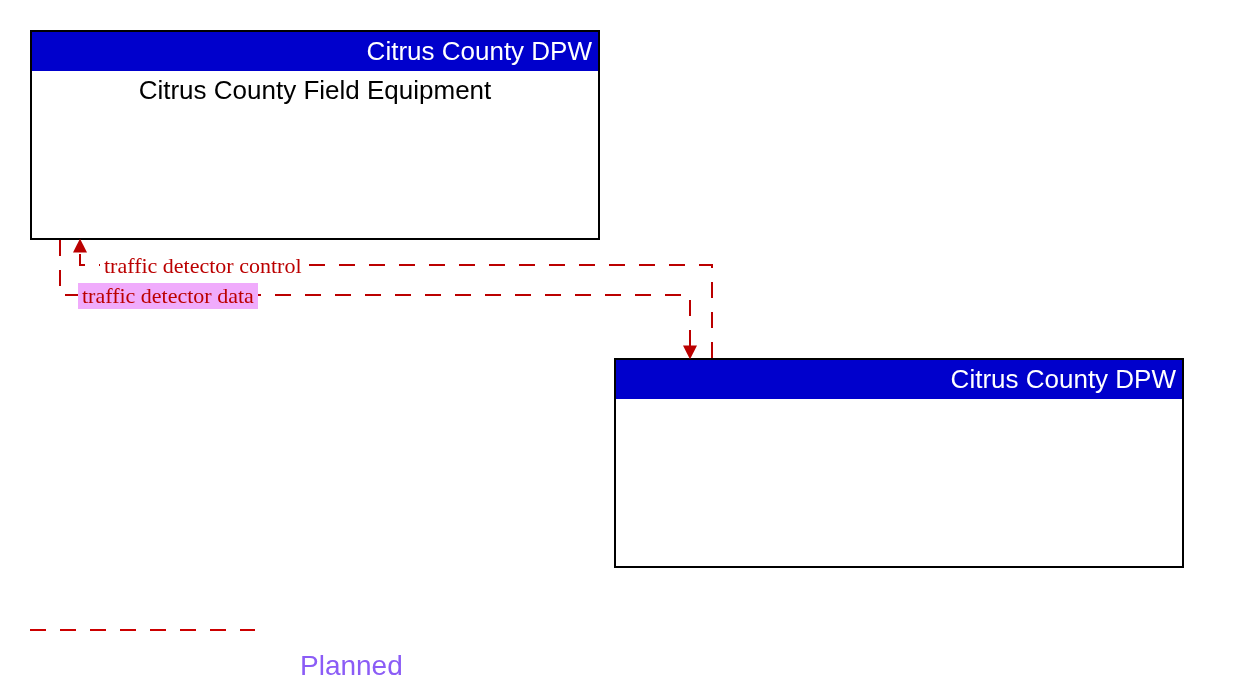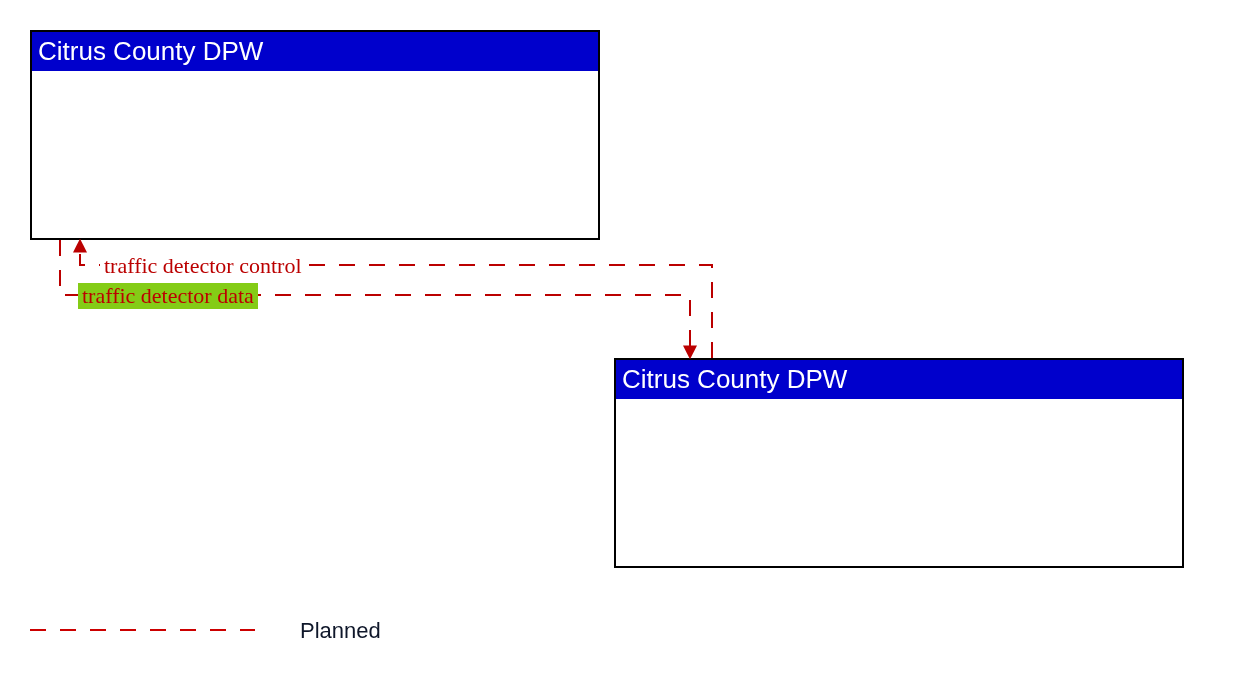--- a/index.html
+++ b/index.html
@@ -15,56 +15,58 @@
   .box {
     position: absolute;
     border: 2px solid #000;
     background: #fff;
     box-sizing: border-box;
   }
   .box-header {
     background: #0000cc;
     color: #fff;
     font-size: 26px;
-    text-align: left;
+    text-align: right;
     padding: 4px 6px;
     font-weight: 400;
   }
   .box-body-title {
     font-size: 26px;
     color: #000;
     text-align: center;
     padding: 4px 6px;
   }
   .flow-label {
     position: absolute;
     color: #bb0000;
     font-size: 22px;
     white-space: nowrap;
     font-family: Liberation Serif, serif;
   }
   .legend-label {
     position: absolute;
-    color: #0f172a;
-    font-size: 22px;
+    color: #8b5cf6;
+    font-size: 28px;
+    margin-top: 32px;
   }
   svg.connectors {
     position: absolute;
     left: 0;
     top: 0;
     width: 1252px;
     height: 688px;
     pointer-events: none;
   }
 </style>
 </head>
 <body>
 
 <div class="box" style="left:30px; top:30px; width:570px; height:210px;">
   <div class="box-header">Citrus County DPW</div>
+  <div class="box-body-title">Citrus County Field Equipment</div>
 </div>
 
 <div class="box" style="left:614px; top:358px; width:570px; height:210px;">
   <div class="box-header">Citrus County DPW</div>
 </div>
 
 <svg class="connectors">
   <defs>
     <marker id="arrowRed" viewBox="0 0 10 10" refX="9" refY="5" markerWidth="7" markerHeight="7" orient="auto-start-reverse">
       <path d="M 0 0 L 10 5 L 0 10 z" fill="#bb0000"></path>
@@ -73,15 +75,15 @@
 
   <path d="M 712 358 L 712 265 L 80 265 L 80 240" fill="none" stroke="#bb0000" stroke-width="2" stroke-dasharray="16 14" marker-end="url(#arrowRed)"></path>
 
   <path d="M 60 240 L 60 295 L 690 295 L 690 358" fill="none" stroke="#bb0000" stroke-width="2" stroke-dasharray="16 14" marker-end="url(#arrowRed)"></path>
 
   <line x1="30" y1="630" x2="255" y2="630" stroke="#cc0000" stroke-width="2" stroke-dasharray="16 14"></line>
 </svg>
 
 <div class="flow-label" style="left:100px; top:253px; background:#fff; padding:0 4px;">traffic detector control</div>
 
-<div class="flow-label" style="left:78px; top:283px; background:#84cc16; padding:0 4px;">traffic detector data</div>
+<div class="flow-label" style="left:78px; top:283px; background:#f0abfc; padding:0 4px;">traffic detector data</div>
 
 <div class="legend-label" style="left:300px; top:618px;">Planned</div>
 
 </body></html>

